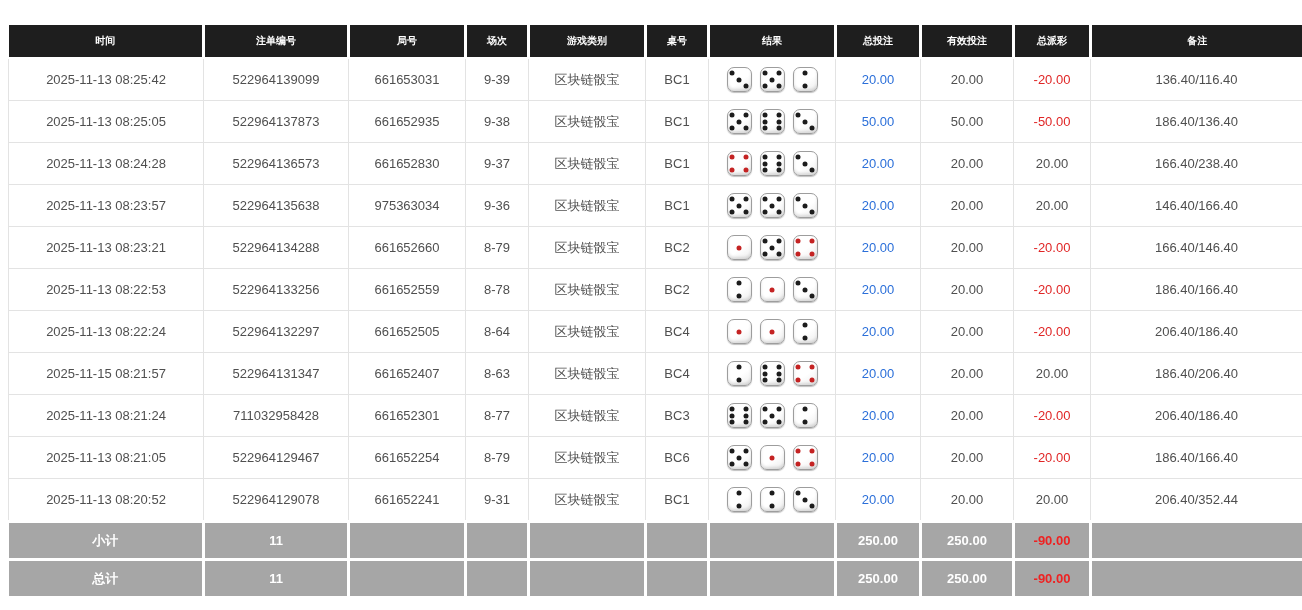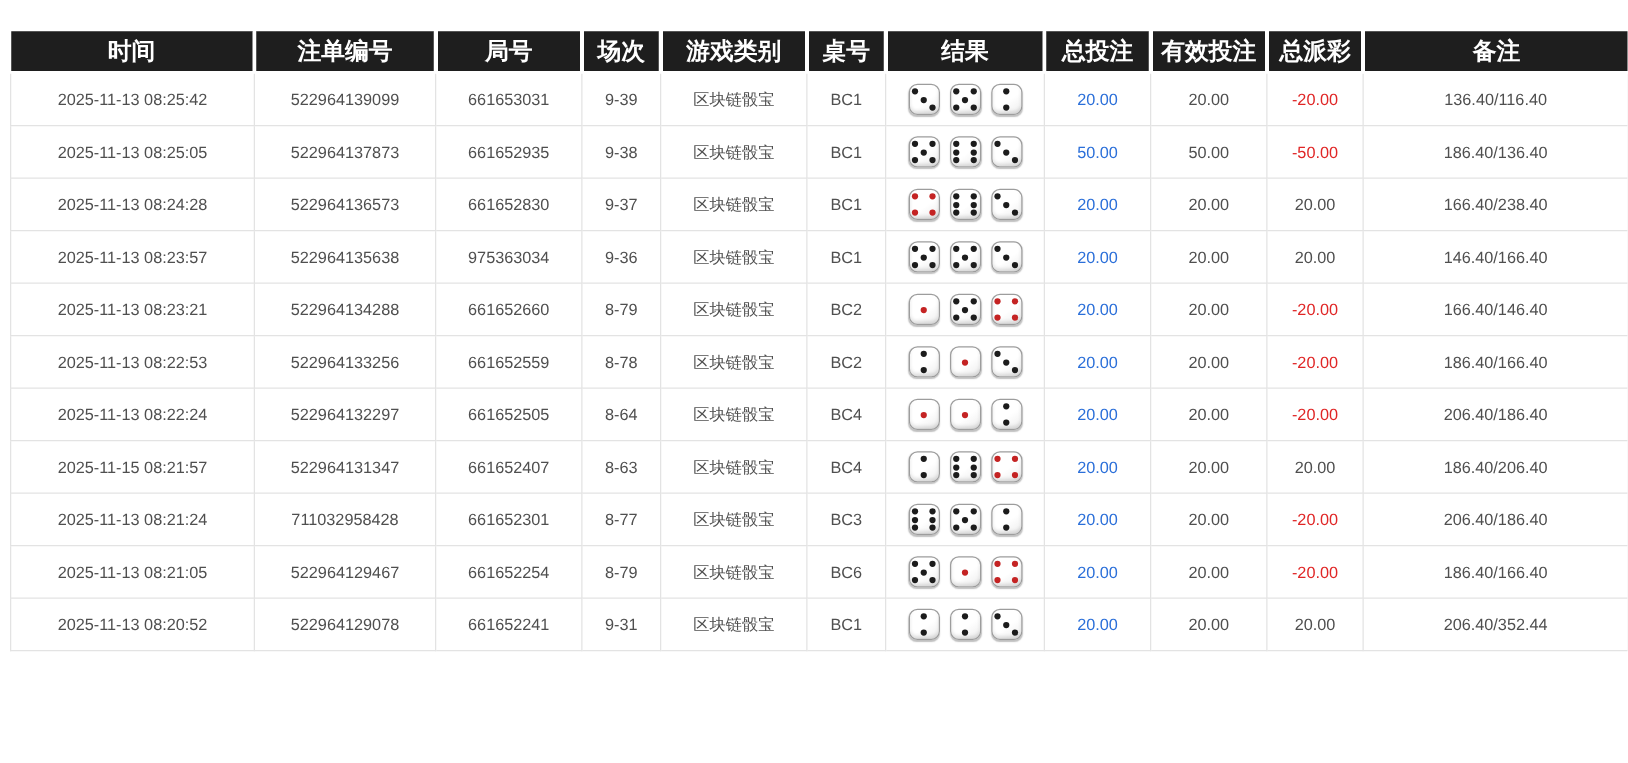--- a/index.html
+++ b/index.html
@@ -18,21 +18,21 @@
     border-collapse: collapse;
     table-layout: fixed;
     width: 1294px;
     font-size: 13px;
   }
   
   thead th {
     background: #1e1e1e;
     color: #ffffff;
     font-weight: bold;
-    font-size: 19px;
+    font-size: 10px;
     height: 32px;
     text-align: center;
     border-right: 3px solid #ffffff;
     border-bottom: 2px solid #ffffff;
     padding: 0;
     overflow: hidden;
     white-space: nowrap;
   }
   thead th:last-child { border-right: none; }
   
@@ -472,15 +472,41 @@
               </div>
             </div>
     </td>
     <td class="bet-link">20.00</td>
     <td>20.00</td>
     <td>20.00</td>
     <td>206.40/352.44</td>
   </tr>
       </tbody>
     <tfoot id="rows-foot">
+        <tr>
+    <td>小计</td>
+    <td>11</td>
+    <td></td>
+    <td></td>
+    <td></td>
+    <td></td>
+    <td></td>
+    <td>250.00</td>
+    <td>250.00</td>
+    <td class="neg">-90.00</td>
+    <td></td>
+  </tr>
+        <tr>
+    <td>总计</td>
+    <td>11</td>
+    <td></td>
+    <td></td>
+    <td></td>
+    <td></td>
+    <td></td>
+    <td>250.00</td>
+    <td>250.00</td>
+    <td class="neg">-90.00</td>
+    <td></td>
+  </tr>
       </tfoot>
   </table>
 </div>
 
 </body></html>

